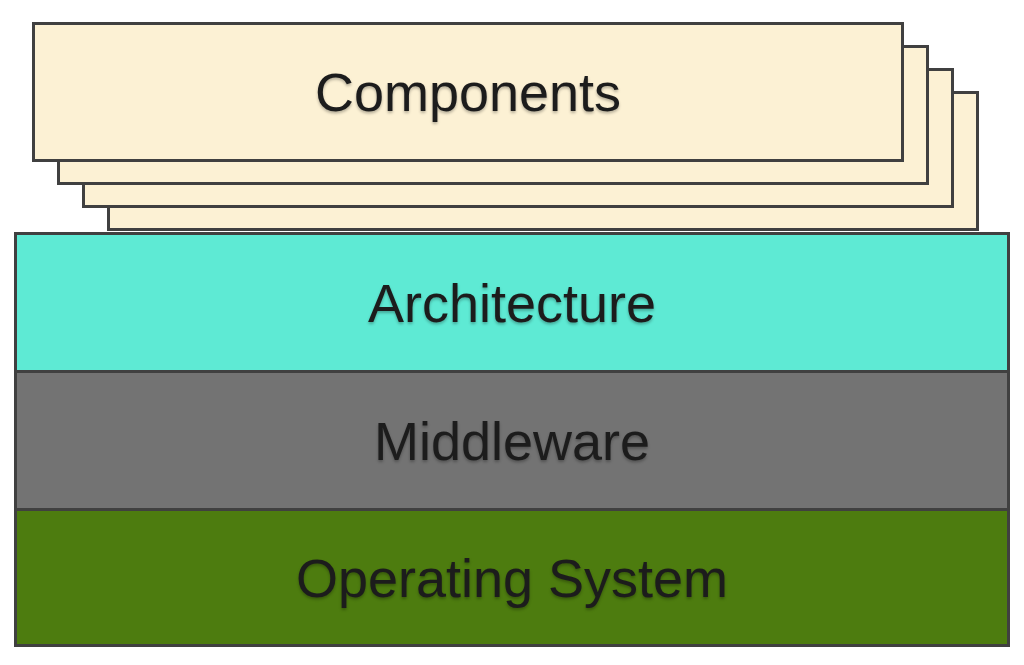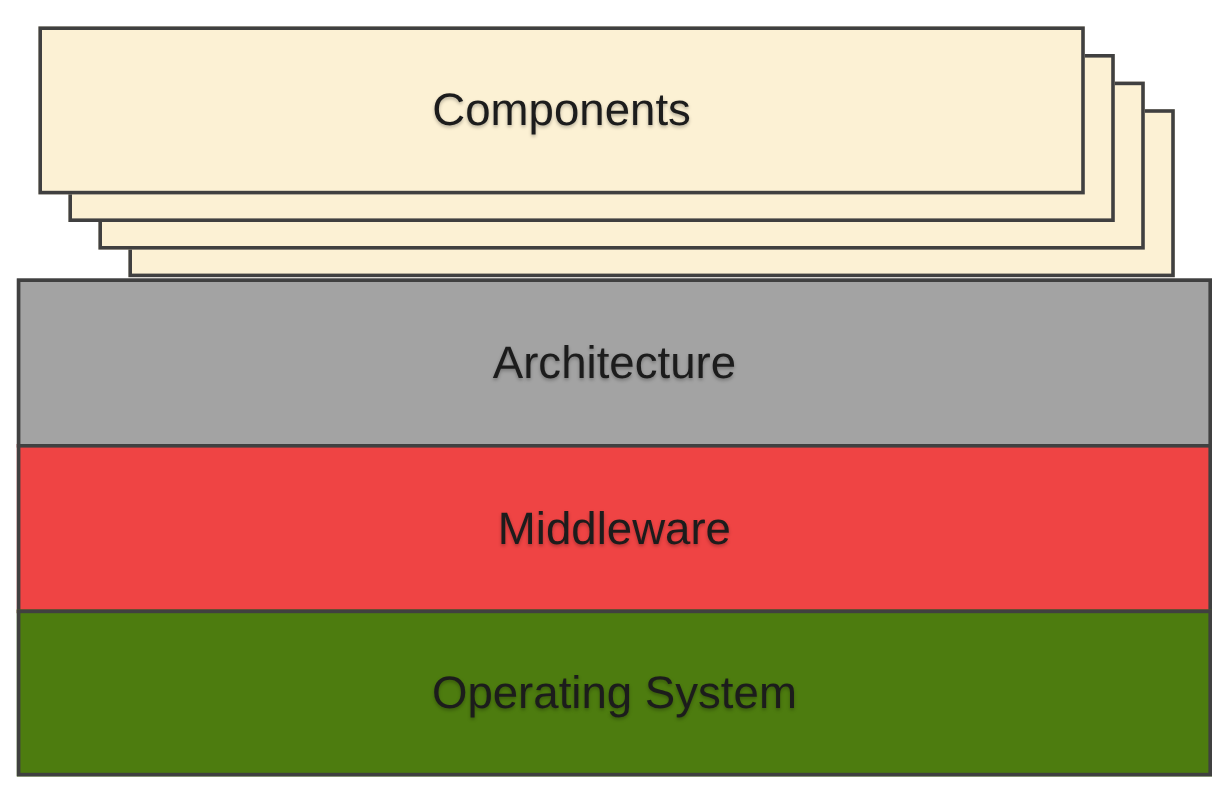--- a/index.html
+++ b/index.html
@@ -40,44 +40,44 @@
     height: 141px;
     border: 3px solid #404040;
     box-sizing: border-box;
     display: flex;
     align-items: center;
     justify-content: center;
   }
   .layer + .layer { margin-top: -3px; }
   .layer-3 { height: 139px; }
   .label {
-    font-size: 38px;
+    font-size: 54px;
     line-height: 1;
     color: #1c1c1c;
     text-shadow: 0 2px 3px rgba(0,0,0,0.28);
     white-space: nowrap;
   }
 </style>
 </head>
 <body>
 
 <div class="canvas">
 
   <div class="card card-4" style="background-color: rgb(252, 241, 212);"></div>
   <div class="card card-3" style="background-color: rgb(252, 241, 212);"></div>
   <div class="card card-2" style="background-color: rgb(252, 241, 212);"></div>
   <div class="card card-1" style="background-color: rgb(252, 241, 212);">
     <span class="label">Components</span>
   </div>
 
   <div class="layers">
-    <div class="layer layer-1" style="background-color: #a3a3a3;">
+    <div class="layer layer-1" style="background-color: #5eead4;">
       <span class="label">Architecture</span>
     </div>
-    <div class="layer layer-2" style="background-color: #ef4444;">
+    <div class="layer layer-2" style="background-color: #737373;">
       <span class="label">Middleware</span>
     </div>
     <div class="layer layer-3" style="background-color: #4d7c0f;">
       <span class="label">Operating System</span>
     </div>
   </div>
 
 </div>
 
 </body></html>

